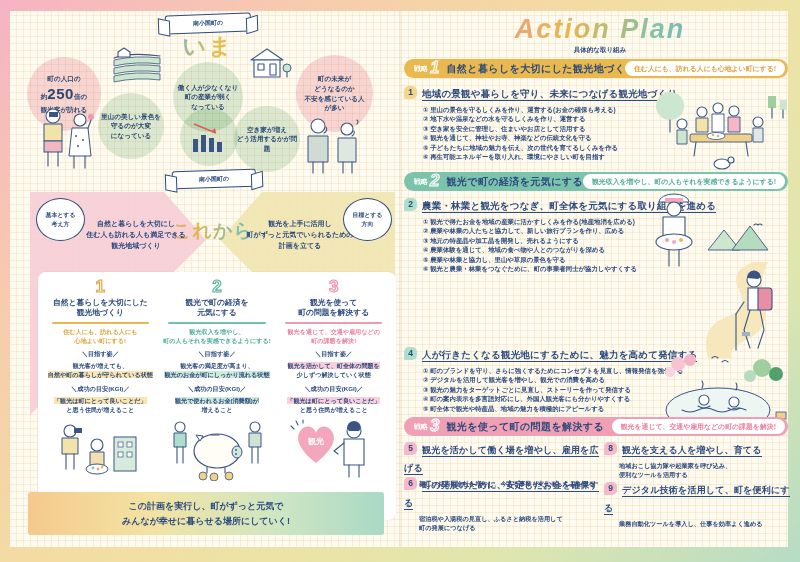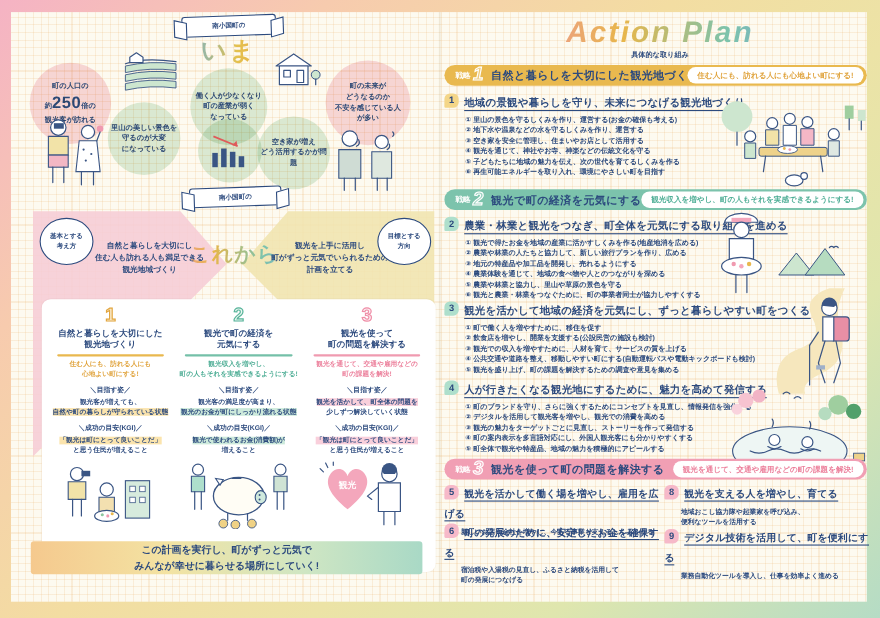--- a/index.html
+++ b/index.html
@@ -282,21 +282,21 @@
           <path d="M57,9 a7,7 0 0 1 14,0 l-2,3 l-10,0 Z" fill="#3a5584"></path>
           <path d="M54,20 h20 v26 h-20 z" fill="#fff" stroke="#3a5584" stroke-width="1.1"></path>
           <path class="st" d="M54,24 L44,32 L48,35"></path>
           <line class="st" x1="59" y1="46" x2="59" y2="58"></line>
             <line class="st" x1="69" y1="46" x2="69" y2="58"></line>
         </svg>
       </div>
     </div>
   </div>
 
-  <div class="closing ml" style="left:28px;top:492px;width:356px;height:30px;text-align:center;">この計画を実行し、町がずっと元気で
+  <div class="closing ml" style="left:28px;top:492px;width:356px;height:43px;text-align:center;">この計画を実行し、町がずっと元気で
 みんなが幸せに暮らせる場所にしていく!</div>
 
   <div class="abs ctr ap-title" style="left:460px;top:14px;width:280px;">Action Plan</div>
   <div class="abs ctr head-label" style="left:460px;top:46px;width:280px;">具体的な取り組み</div>
 
   <div class="sbar y" style="top:59px;">
     <span class="tag">戦略</span>
     <span class="snum">1</span>
     <span class="stitle">自然と暮らしを大切にした観光地づくり</span>
     <span class="goal gy">住む人にも、訪れる人にも心地よい町にする!</span>
@@ -373,28 +373,20 @@
     <path d="M10,110 Q2,80 26,70 Q52,62 40,40 Q32,22 56,14 L70,14 Q60,34 66,52 Q74,80 48,92 Q30,100 34,110 Z" fill="#f6e7bd"></path>
     <circle cx="56" cy="32" r="7" fill="#fff" stroke="#3a5584" stroke-width="1.1"></circle>
     <path d="M49,30 a7,7 0 0 1 14,-1 l-3,2 Z" fill="#3a5584"></path>
     <rect x="58" y="40" width="16" height="22" rx="3" fill="#e88fa5" stroke="#3a5584" stroke-width="1.1"></rect>
     <path d="M50,40 h10 v22 h-10 z" fill="#fff" stroke="#3a5584" stroke-width="1.1"></path>
     <path class="st" d="M52,62 L46,82 L52,100 M62,62 L66,82 L60,100"></path>
     <path d="M44,84 l8,0 l0,4 l-8,0 z" fill="#9fb0c9"></path>
     <line class="st" x1="46" y1="54" x2="38" y2="66"></line>
     <line class="st" x1="38" y1="66" x2="38" y2="102"></line>
   </svg>
-  <div class="ap-item" style="left:404px;top:272px;width:380px;">
-    <span class="inum nt">3</span><span class="ititle">観光を活かして地域の経済を元気にし、ずっと暮らしやすい町をつくる</span>
-    <div class="isubs ml">① 町で働く人を増やすために、移住を促す
-② 飲食店を増やし、開業を支援する(公設民営の施設も検討)
-③ 観光での収入を増やすために、人材を育て、サービスの質を上げる
-④ 公共交通や道路を整え、移動しやすい町にする(自動運転バスや電動キックボードも検討)
-⑤ 観光を盛り上げ、町の課題を解決するための調査や意見を集める</div>
-  </div>
   <div class="ap-item" style="left:404px;top:344px;width:380px;">
     <span class="inum nt">4</span><span class="ititle">人が行きたくなる観光地にするために、魅力を高めて発信する</span>
     <div class="isubs ml">① 町のブランドを守り、さらに強くするためにコンセプトを見直し、情報発信を強化する
 ② デジタルを活用して観光客を増やし、観光での消費を高める
 ③ 観光の魅力をターゲットごとに見直し、ストーリーを作って発信する
 ④ 町の案内表示を多言語対応にし、外国人観光客にも分かりやすくする
 ⑤ 町全体で観光や特産品、地域の魅力を積極的にアピールする</div>
   </div>
   <svg class="abs" style="left:652px;top:352px;" width="138" height="86" viewBox="0 0 138 86">
     <circle cx="26" cy="12" r="7" fill="#f6c3d0"></circle>

